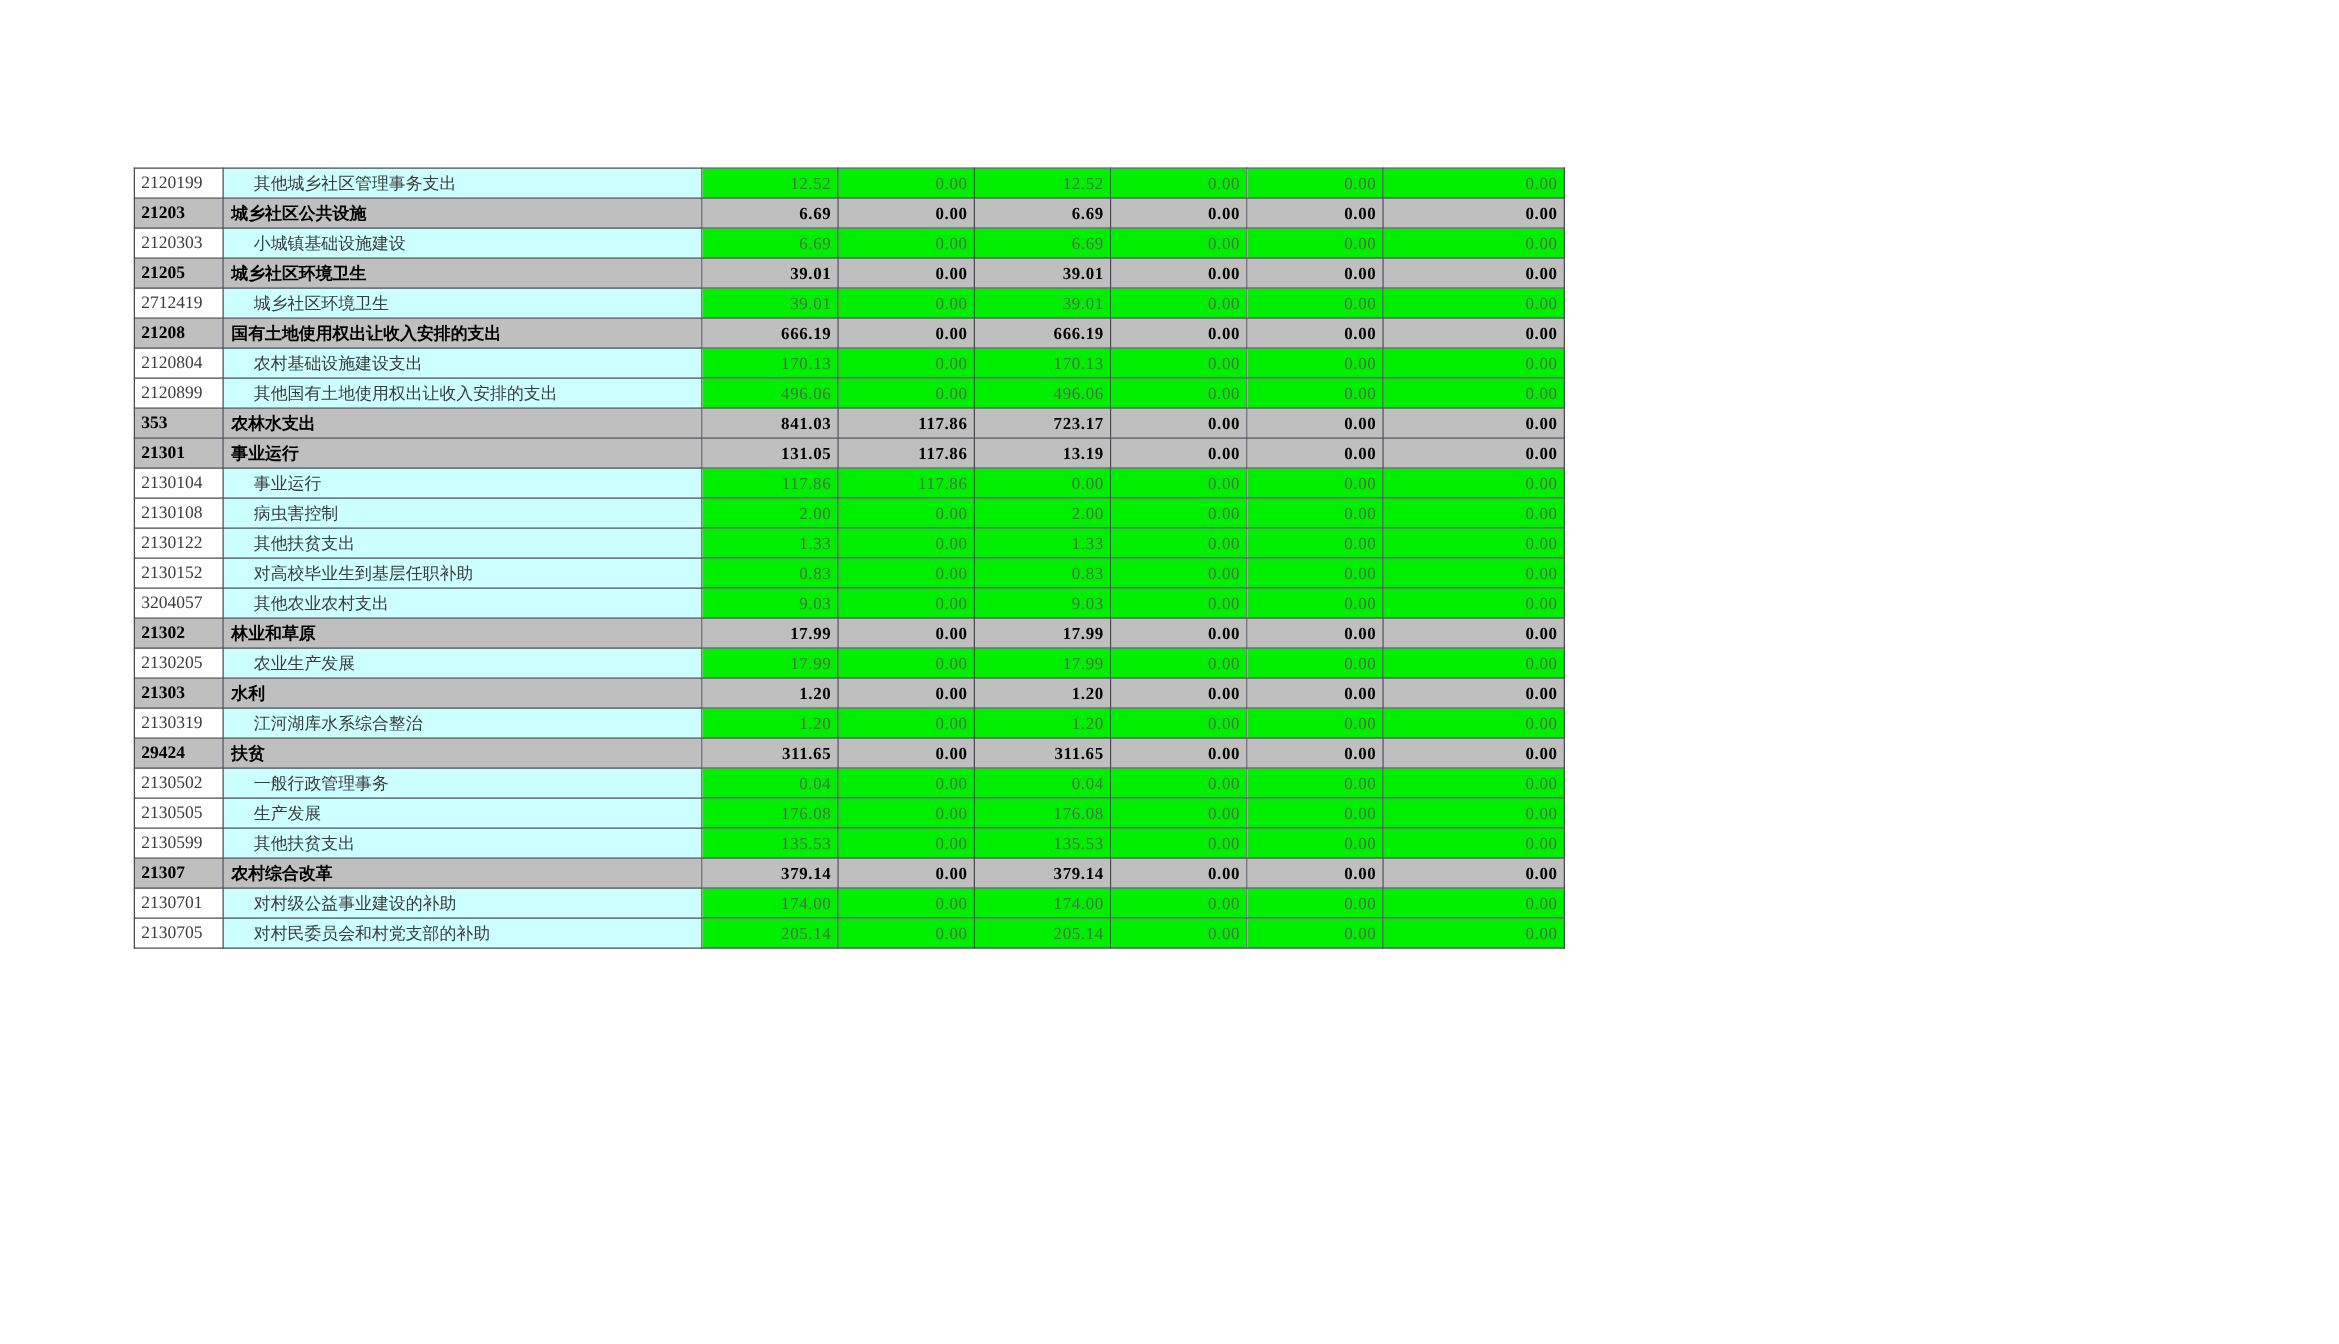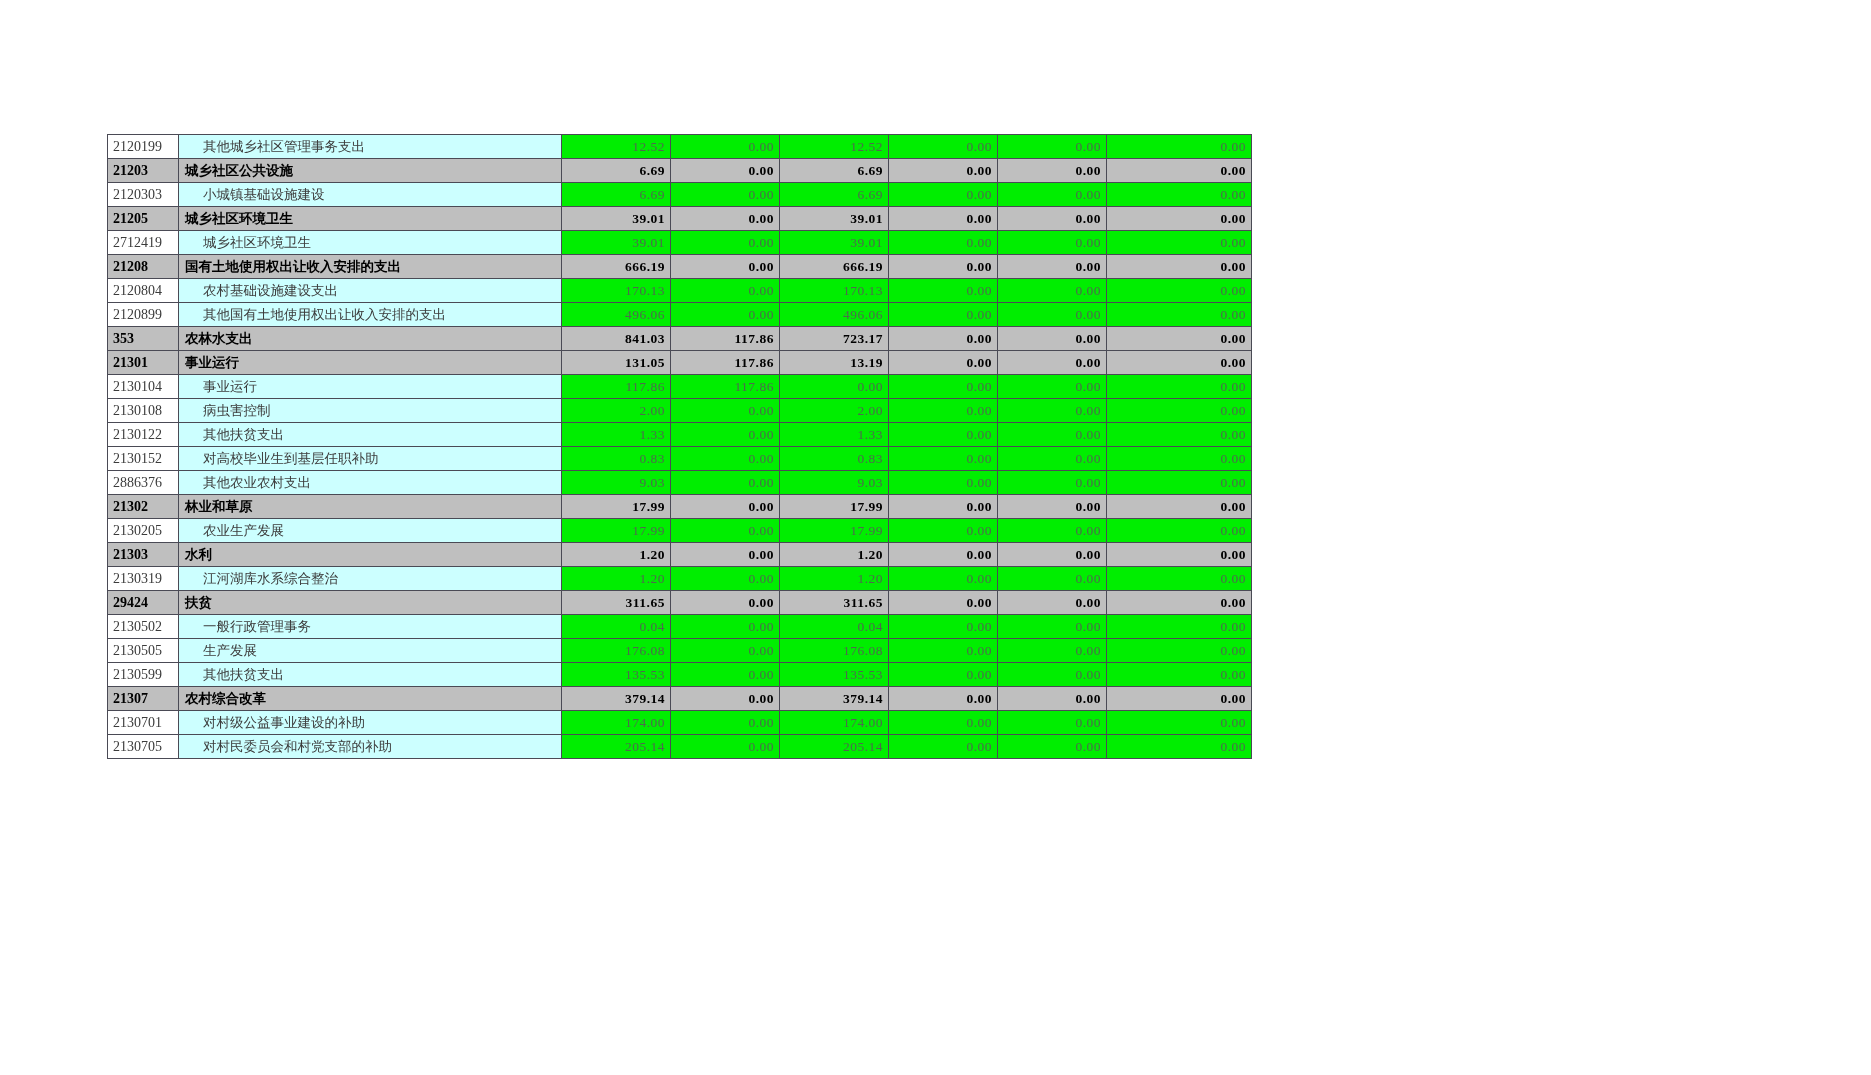--- a/index.html
+++ b/index.html
@@ -230,21 +230,21 @@
           <td class="code">2130152</td>
           <td class="name ind1">对高校毕业生到基层任职补助</td>
           <td class="num">0.83</td>
           <td class="num">0.00</td>
           <td class="num">0.83</td>
           <td class="num">0.00</td>
           <td class="num">0.00</td>
           <td class="num">0.00</td>
         </tr>
         <tr class="item">
-          <td class="code">2886376</td>
+          <td class="code">3204057</td>
           <td class="name ind1">其他农业农村支出</td>
           <td class="num">9.03</td>
           <td class="num">0.00</td>
           <td class="num">9.03</td>
           <td class="num">0.00</td>
           <td class="num">0.00</td>
           <td class="num">0.00</td>
         </tr>
         <tr class="lvl">
           <td class="code">21302</td>

